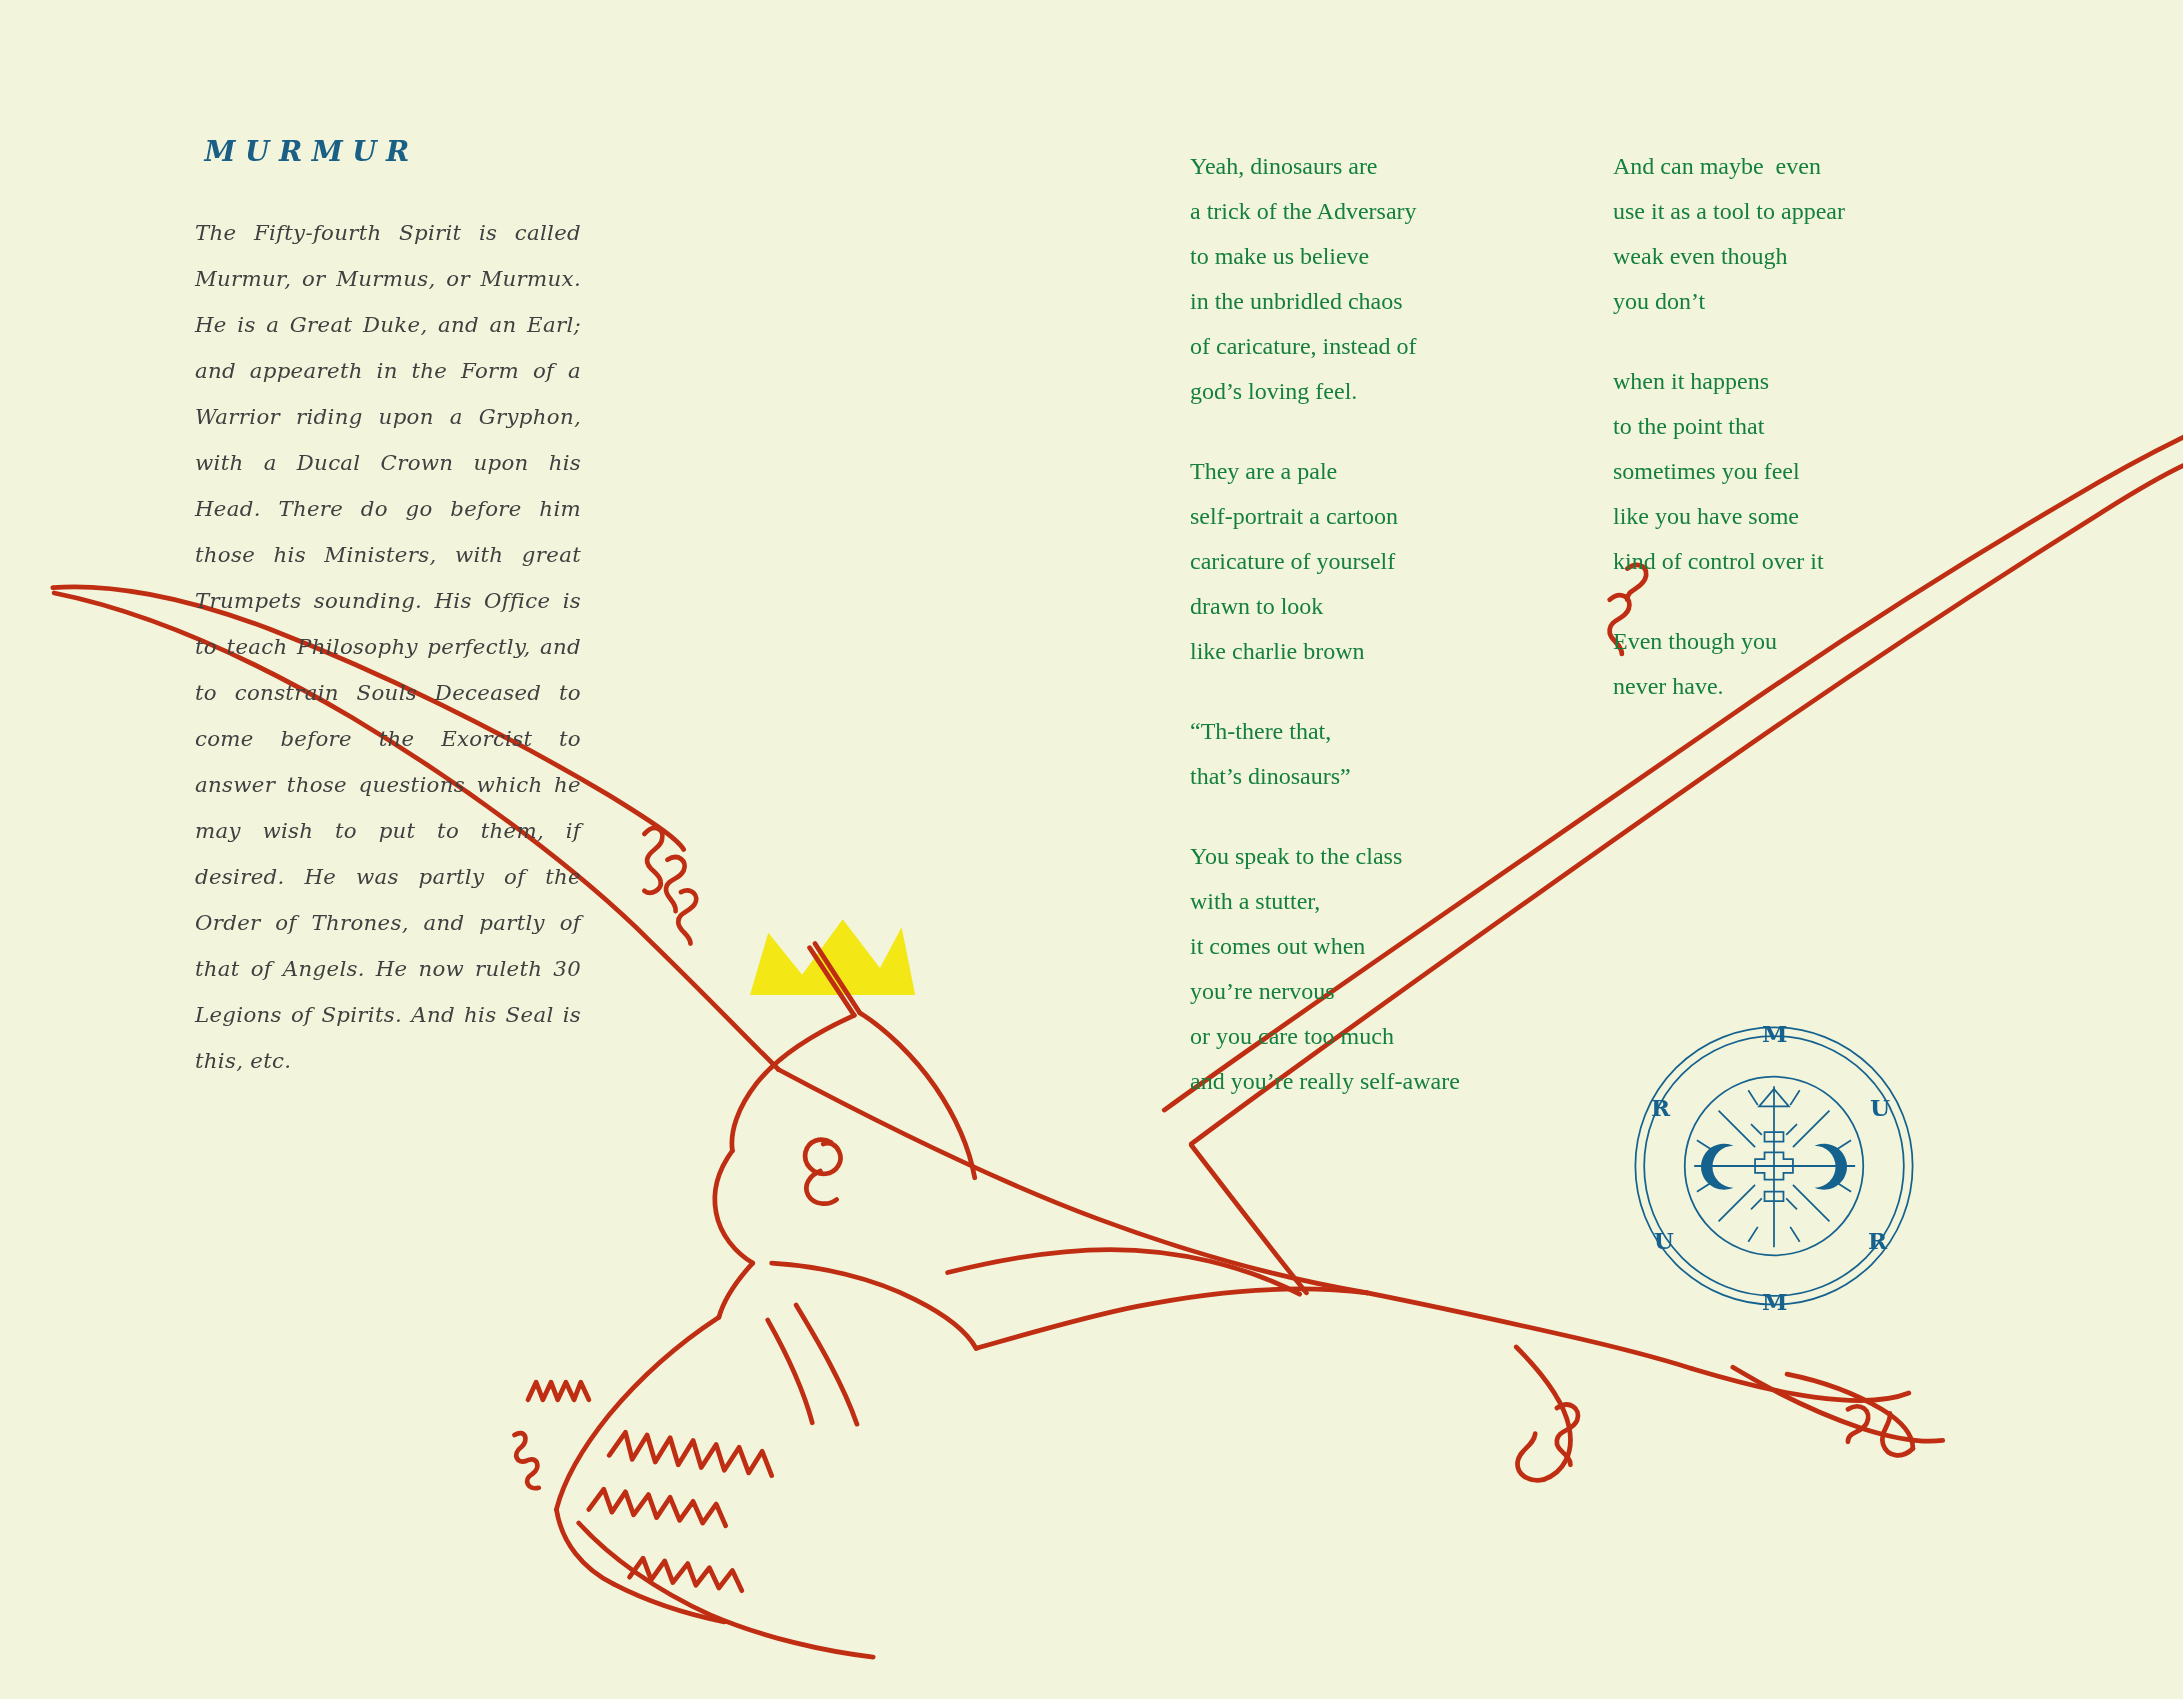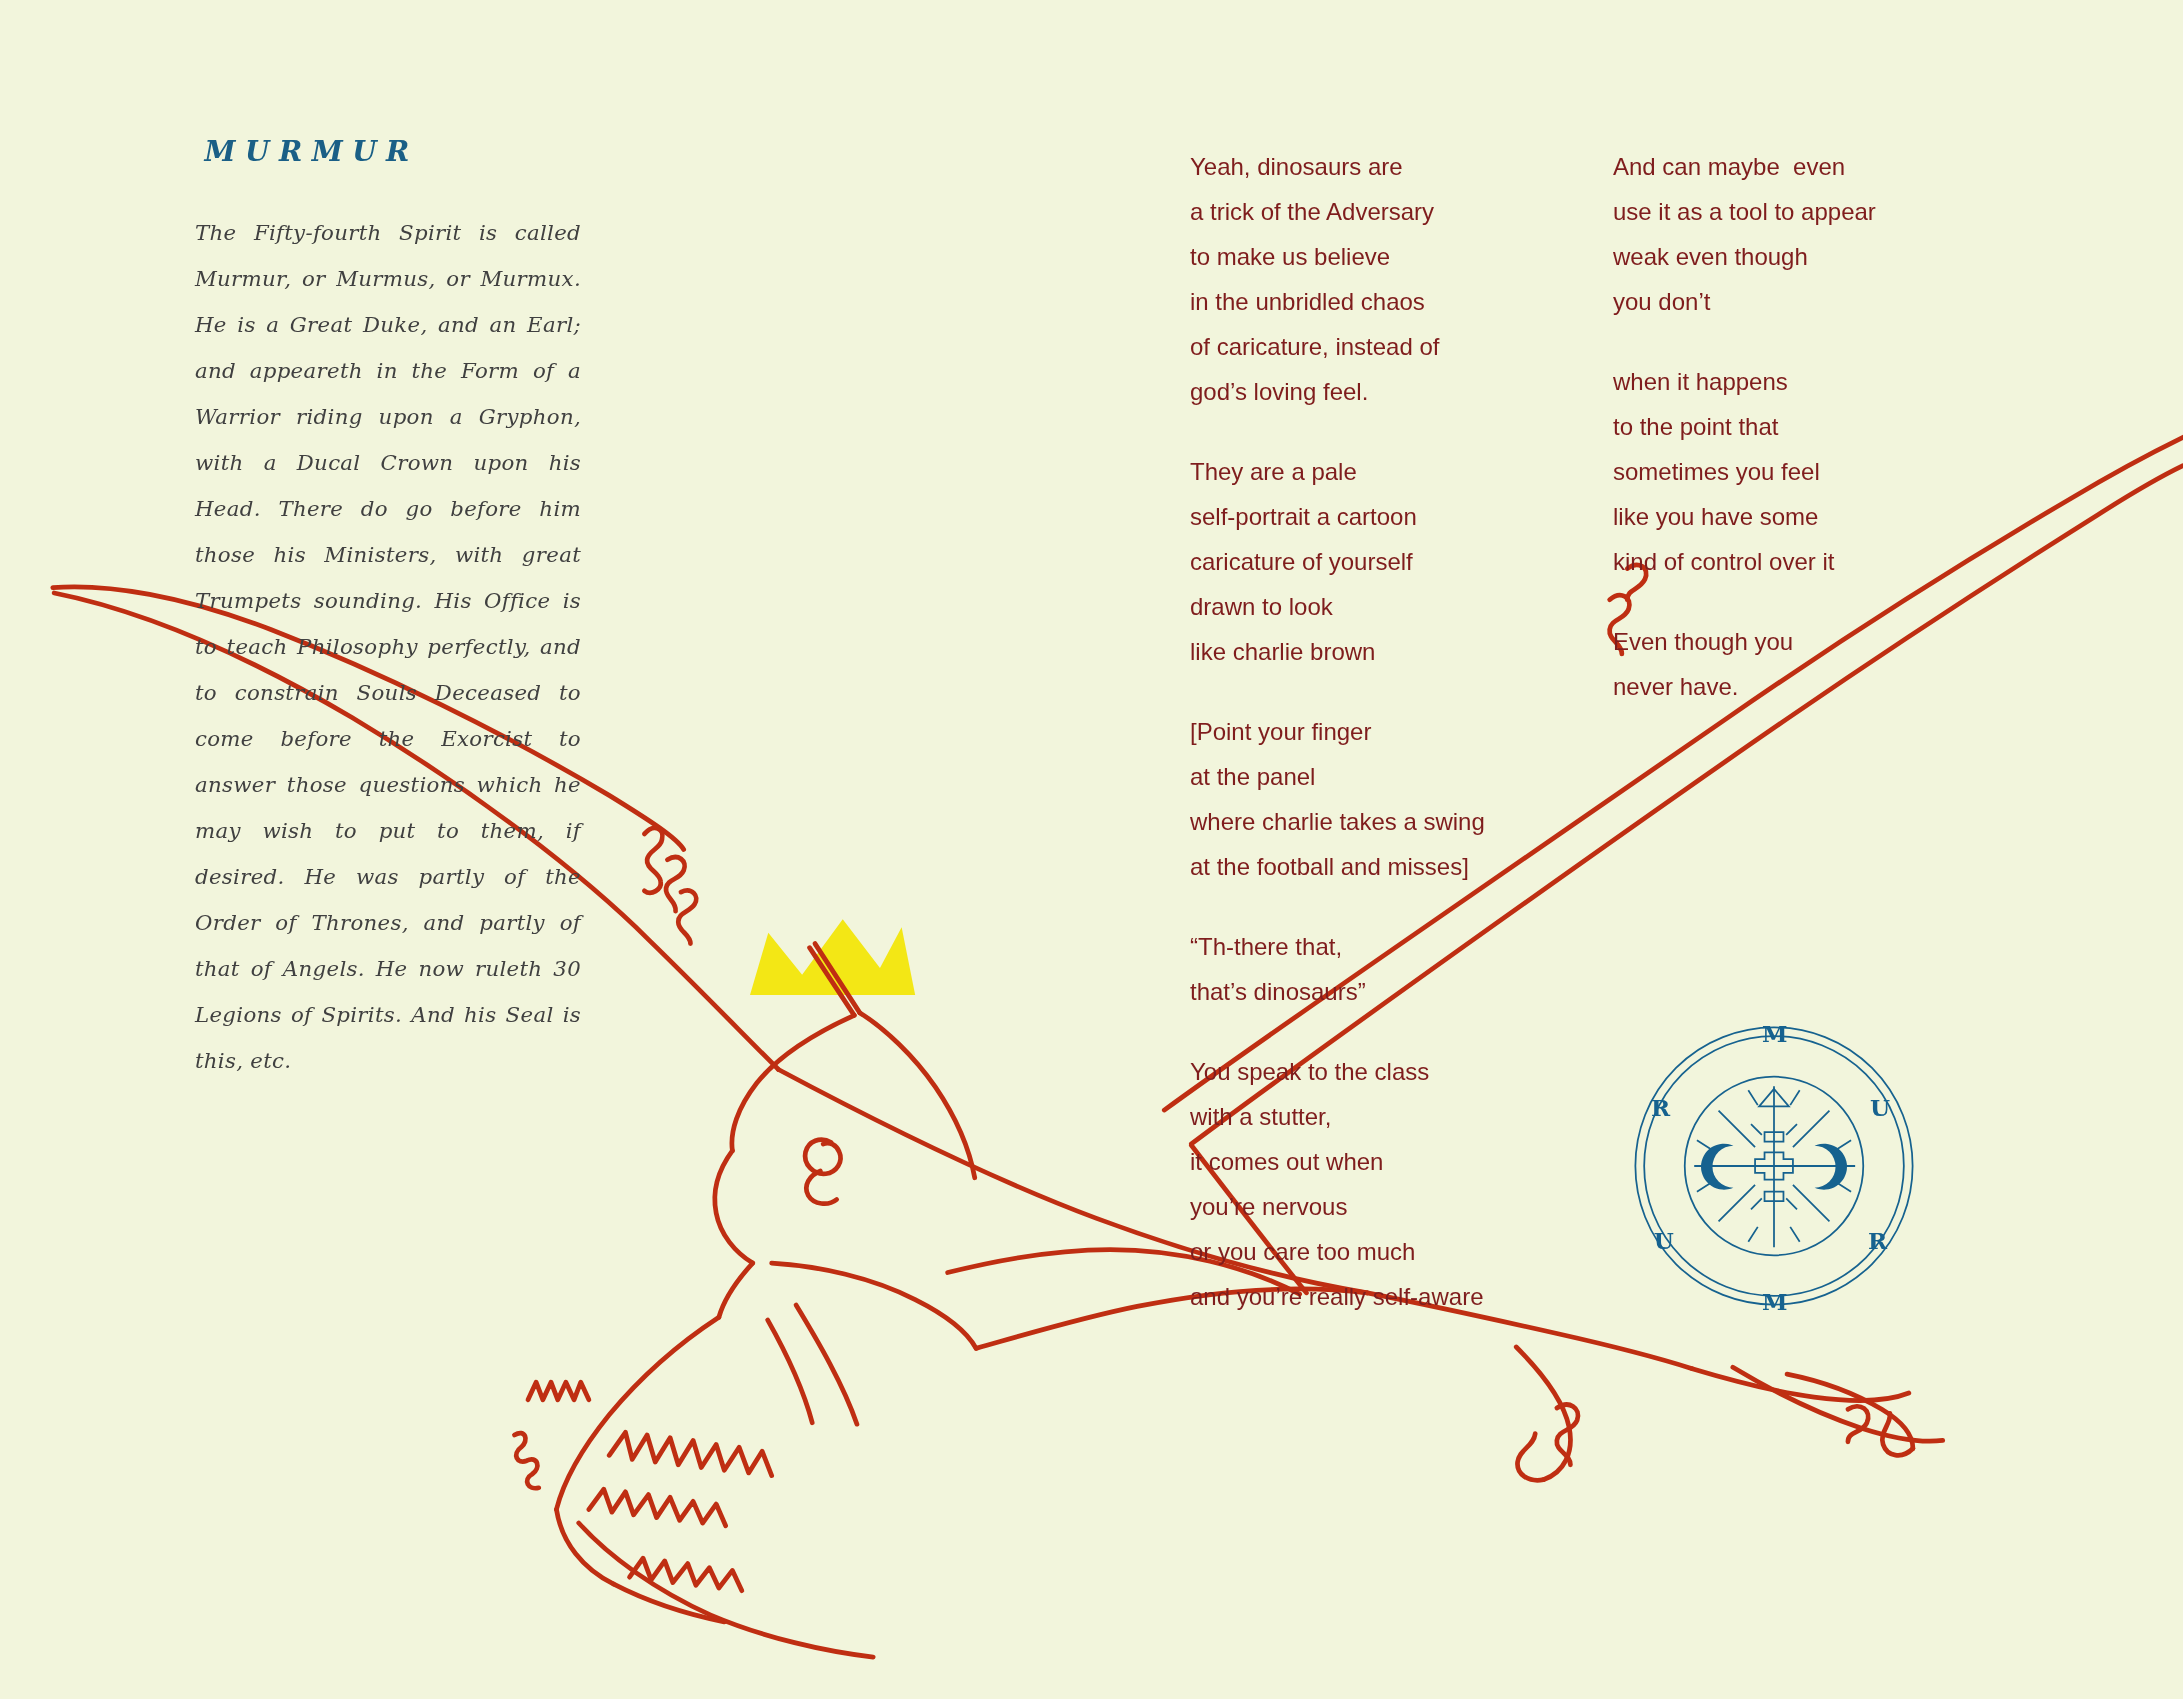--- a/index.html
+++ b/index.html
@@ -39,22 +39,22 @@
     font-size: 21.3px;
     line-height: 46px;
     text-align: justify;
     color: #404040;
     letter-spacing: 0.3px;
   }
 
   
   .script-col {
     position: absolute;
-    color: #7f1d1d;
-    font-family: Liberation Sans, sans-serif;
+    color: #15803d;
+    font-family: Liberation Serif, serif;
     font-size: 24px;
     line-height: 45px;
   }
   #mid-col { left: 1190px; top: 144px; width: 420px; }
   #right-col { left: 1613px; top: 144px; width: 406px; }
   .stanza { margin: 0 0 35px 0; }
   .stanza:last-child { margin-bottom: 0; }
   .line { white-space: pre; }
 
   
@@ -172,26 +172,20 @@
       <span class="line">in the unbridled chaos</span><br>
       <span class="line">of caricature, instead of</span><br>
       <span class="line">god’s loving feel.</span>
     </p>
     <p class="stanza">
       <span class="line">They are a pale</span><br>
       <span class="line">self-portrait a cartoon</span><br>
       <span class="line">caricature of yourself</span><br>
       <span class="line">drawn to look</span><br>
       <span class="line">like charlie brown</span>
-    </p>
-    <p class="stanza">
-      <span class="line">[Point your finger</span><br>
-      <span class="line">at the panel</span><br>
-      <span class="line">where charlie takes a swing</span><br>
-      <span class="line">at the football and misses]</span>
     </p>
     <p class="stanza">
       <span class="line">“Th-there that,</span><br>
       <span class="line">that’s dinosaurs”</span>
     </p>
     <p class="stanza">
       <span class="line">You speak to the class</span><br>
       <span class="line">with a stutter,</span><br>
       <span class="line">it comes out when</span><br>
       <span class="line">you’re nervous</span><br>

